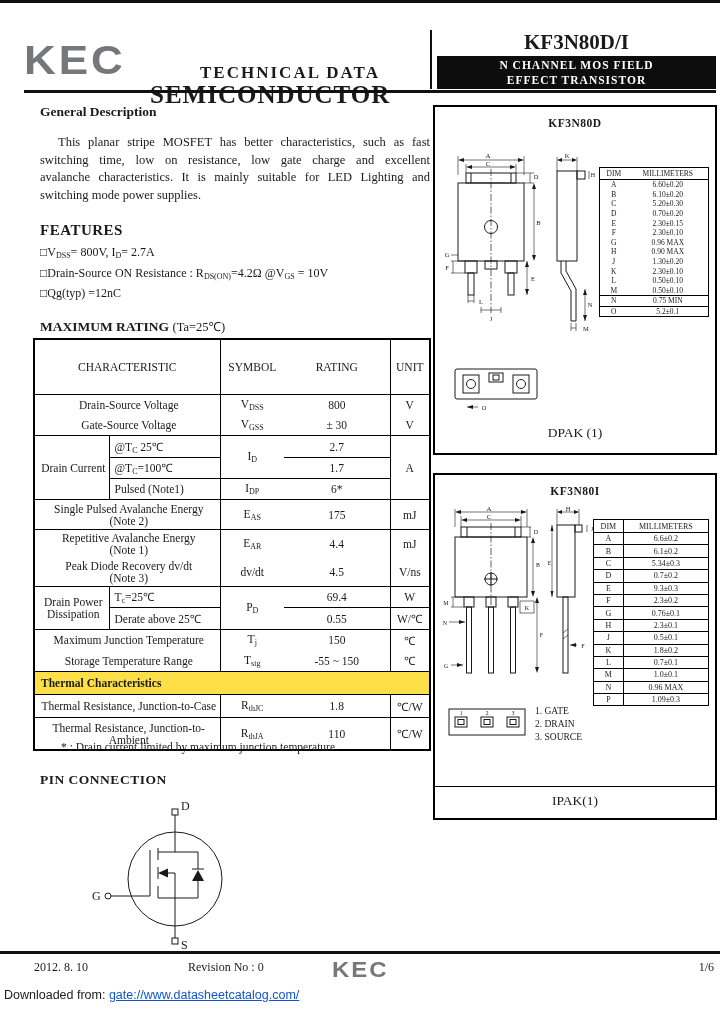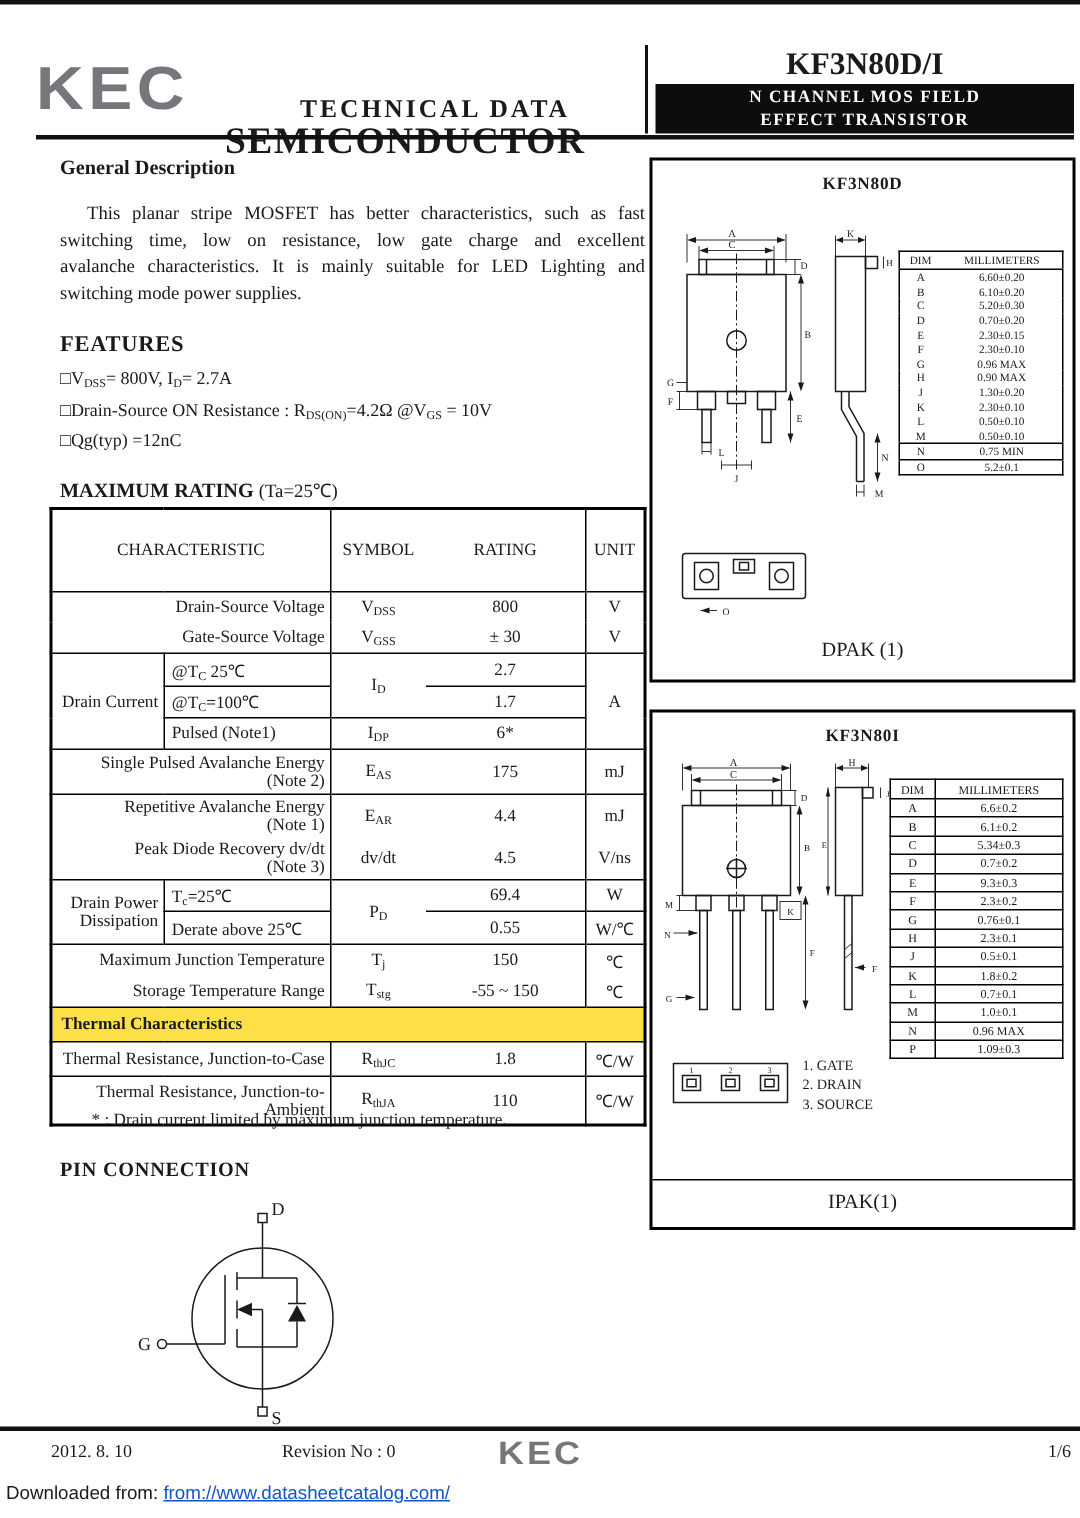--- a/index.html
+++ b/index.html
@@ -36,21 +36,21 @@
   sub{font-size:8px;vertical-align:-2px;}
 
   .h-mr{left:40px;top:318px;font-size:13.5px;}
   .h-mr b{font-weight:bold;}
   .h-mr .cond{font-size:12.5px;}
 
   
   .mr-table{border-collapse:collapse;table-layout:fixed;width:396px;
             font-size:11.5px;border:2px solid #000;}
   .mr-table td{padding:0 3px;text-align:center;vertical-align:middle;overflow:hidden;}
-  .mr-table td.lbl{text-align:right;padding-left:6px;}
+  .mr-table td.lbl{text-align:center;padding-left:6px;}
   .mr-table td.lbl2{text-align:left;padding-left:5px;}
   .br{border-right:1px solid #000;}
   .bl{border-left:1px solid #000;}
   .bt{border-top:1px solid #000;}
   .bb{border-bottom:1px solid #000000;}
   tr.hdr td{height:54px;}
   tr.r20 td{height:20px;} tr.r21 td{height:21px;}
   tr.r28 td{height:28px;} tr.r29 td{height:29px;}
   tr.r22 td{height:22px;} tr.r31 td{height:31px;}
   tr.thermal td{background:#fde047;font-weight:bold;text-align:left;padding-left:6px;}
@@ -617,14 +617,14 @@
   <div class="box-sep" style="top:311px;"></div>
   <div class="pkg-caption" style="top:318px;">IPAK(1)</div>
 </div>
 
 <div class="abs frule"></div>
 <div class="abs f-date">2012. 8. 10</div>
 <div class="abs f-rev">Revision No : 0</div>
 <div class="abs f-brand">KEC</div>
 <div class="abs f-page">1/6</div>
 <div class="abs dl-line">
-  <span>Downloaded from: </span><a href="#">from://www.datasheetcatalog.com/</a>
+  <span>Downloaded from: </span><a href="#">gate://www.datasheetcatalog.com/</a>
 </div>
 
 </body></html>

